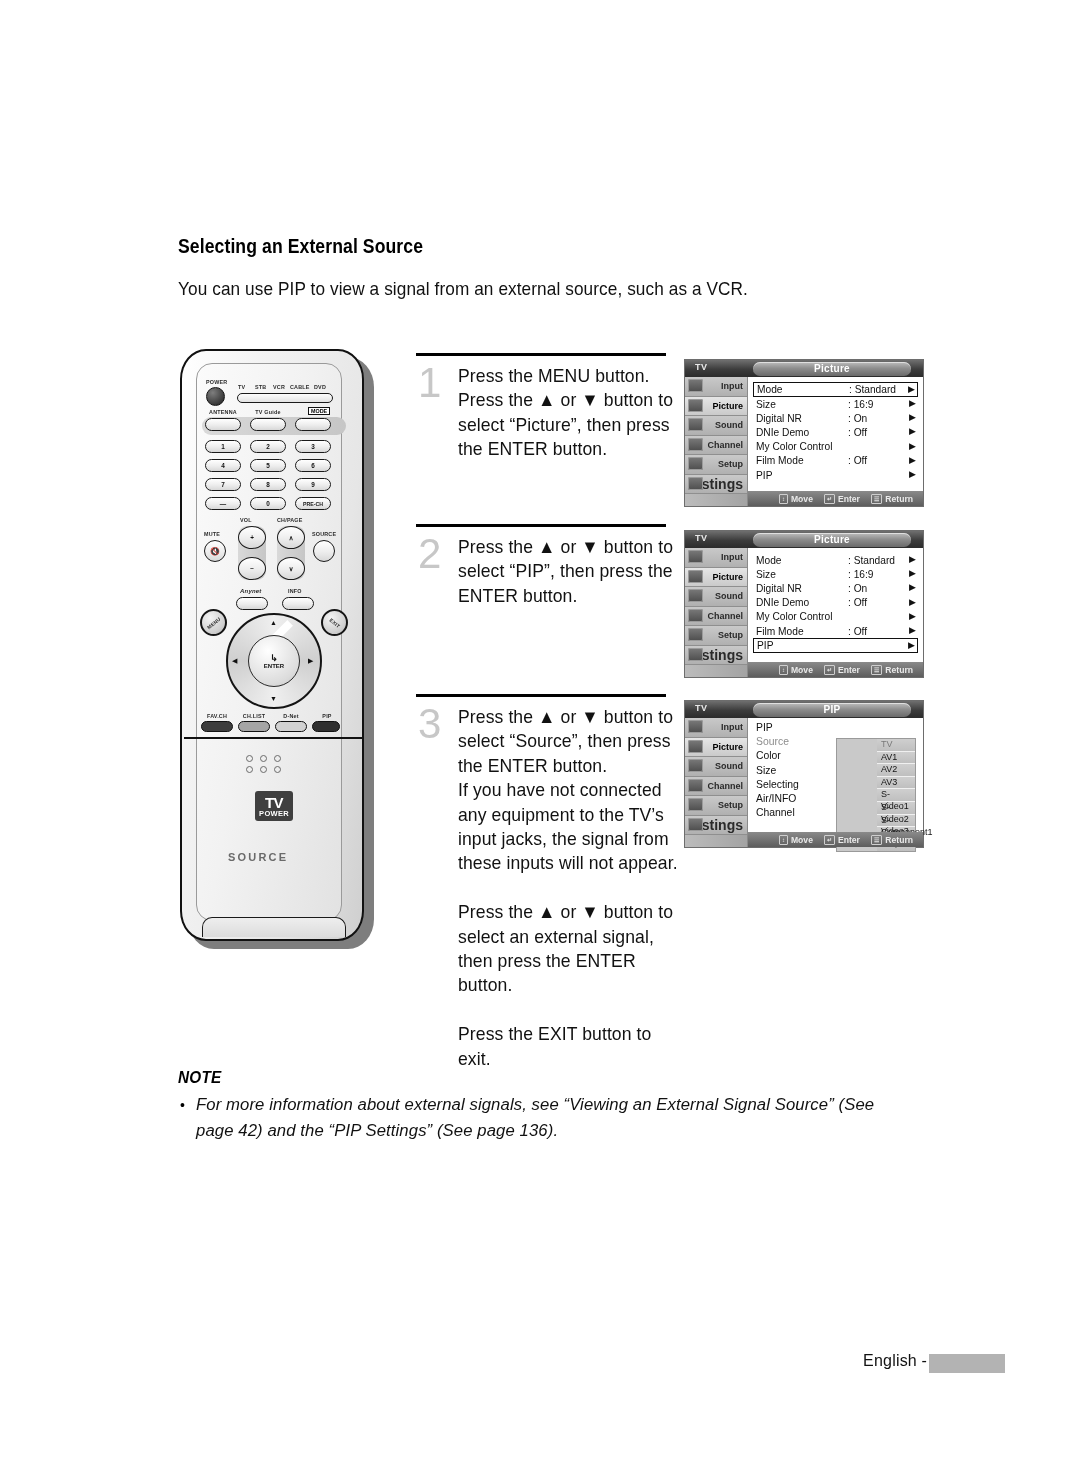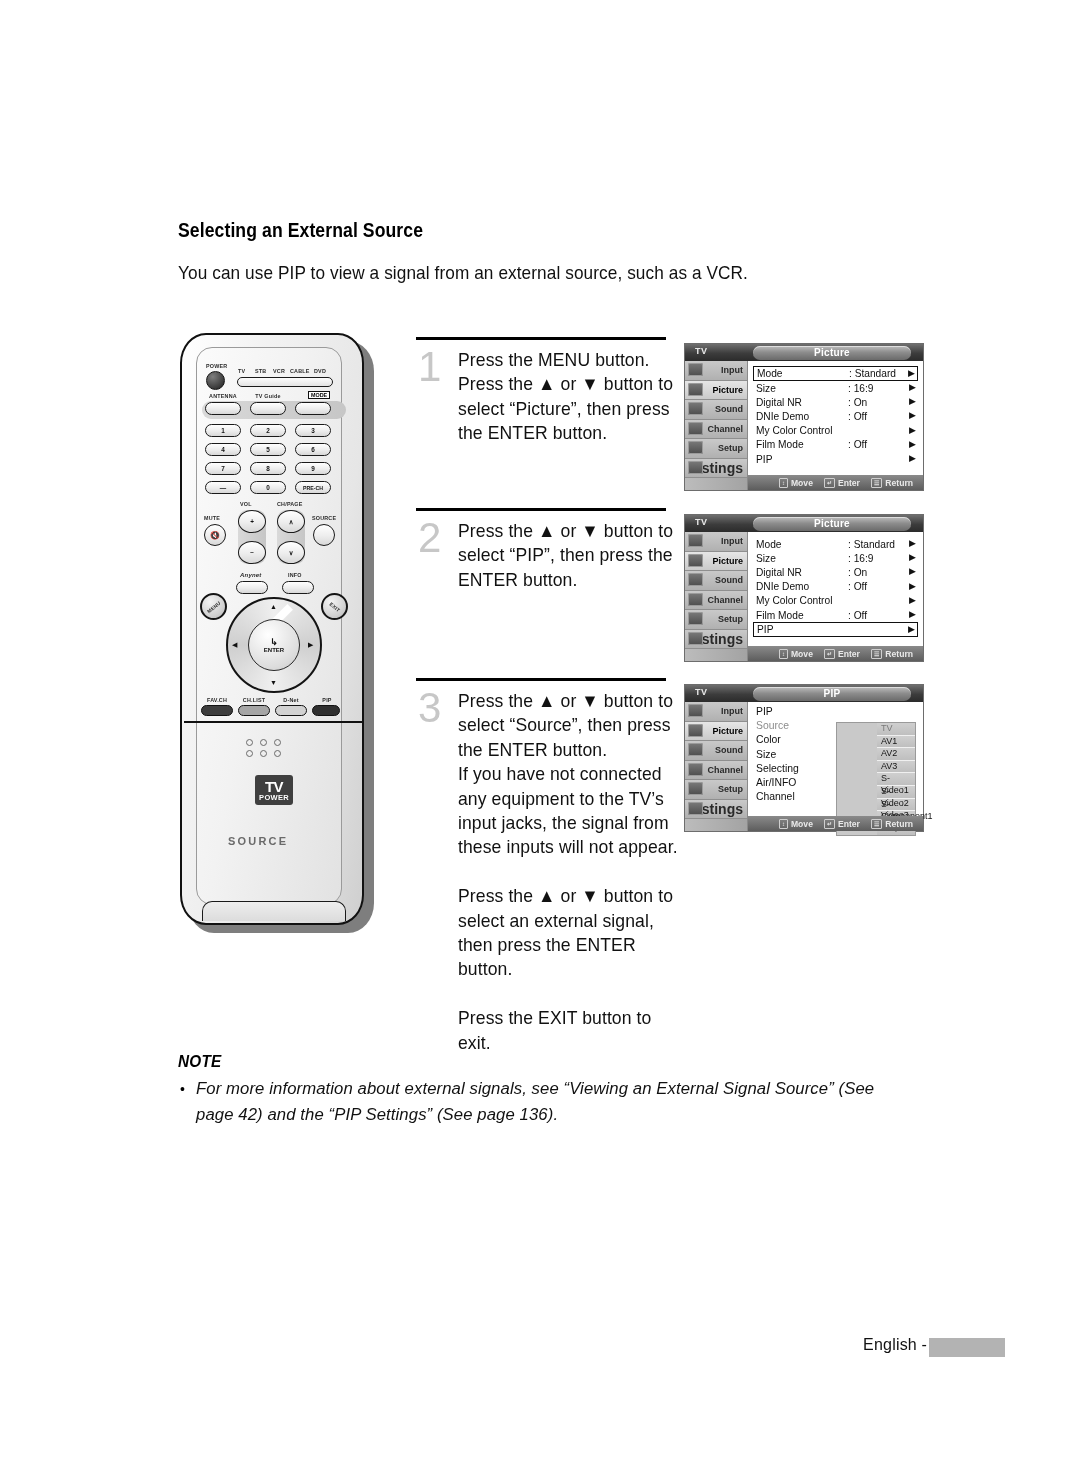--- a/index.html
+++ b/index.html
@@ -4,21 +4,21 @@
 <style>
   html,body{margin:0;padding:0;}
   body{
     width:1080px;height:1473px;
     background:#ffffff;
     font-family:"Liberation Sans", sans-serif;
     color:#000;
     position:relative;
     overflow:hidden;
   }
-  .page{position:absolute;inset:0;}
+  .page{position:absolute;inset:0;margin-top:16px;}
 
   
   #page-title{
     position:absolute;left:178px;top:219px;
     font-family:"Liberation Sans Narrow","Liberation Sans",sans-serif;
     font-weight:bold;font-size:20px;letter-spacing:.1px;
     transform:scaleX(.88);transform-origin:left center;
     white-space:nowrap;
   }
   #intro-text{

